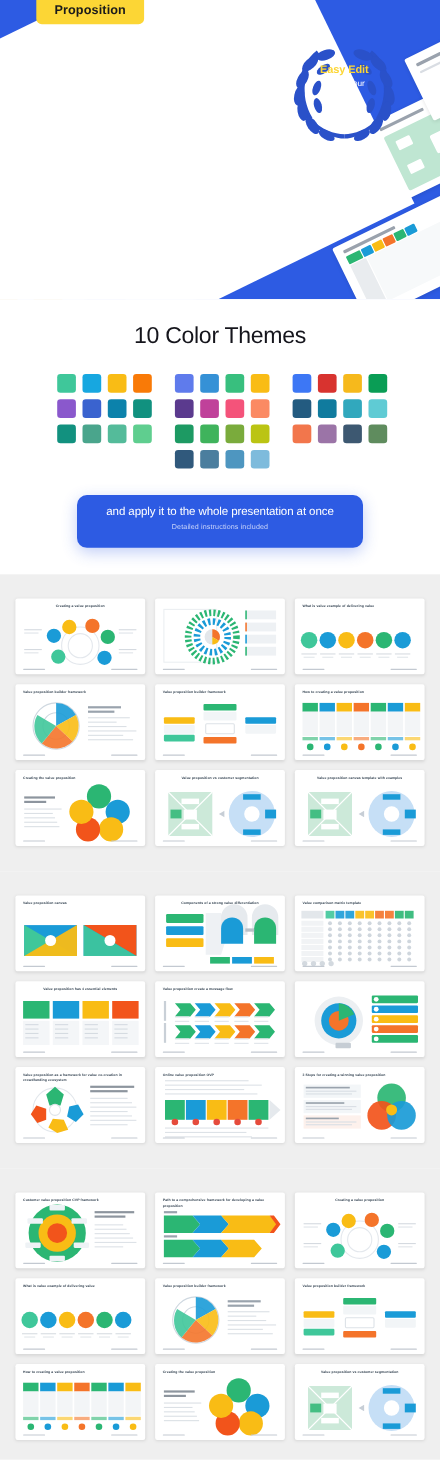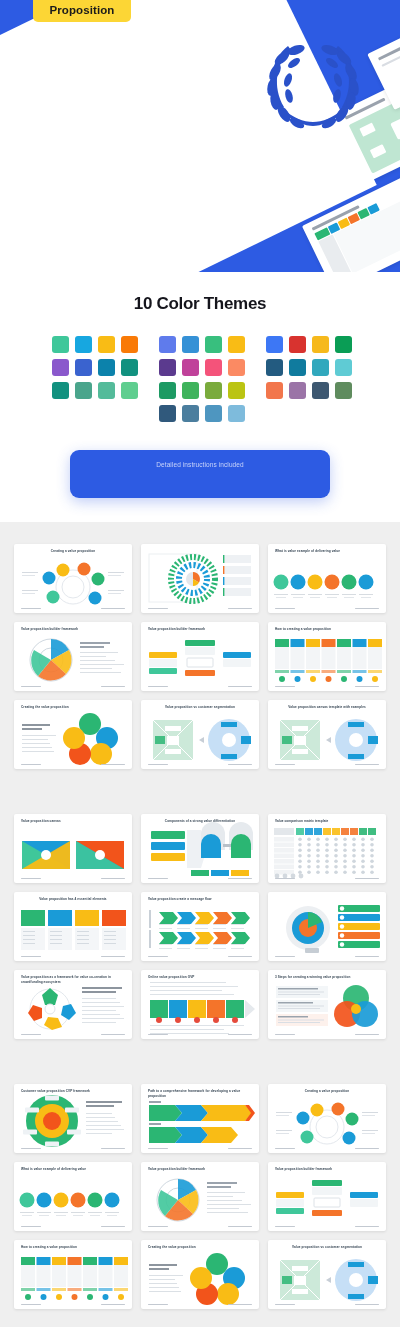--- a/index.html
+++ b/index.html
@@ -61,21 +61,21 @@
     position: absolute; background: #ffffff;
     border-radius: 2px; overflow: hidden;
     box-shadow: 0 1px 4px rgba(0,0,0,.12);
   }
   .mini-line { position: absolute; background: #d9dde3; height: 1.5px; border-radius: 1px; }
   .mini-title { position: absolute; background: #9aa2ad; height: 2.5px; border-radius: 1px; }
 
   
   .themes { position: relative; width: 400px; height: 250px; background: #ffffff; }
   .themes-h {
-    text-align: center; font-size: 17px; font-weight: bold;
+    text-align: center; font-size: 21px; font-weight: normal;
     color: #15151c; padding-top: 22px; letter-spacing: -.3px;
   }
   .swatch-area {
     position: relative; margin-top: 22px; height: 110px;
   }
   .sw-group { position: absolute; display: grid; grid-template-columns: repeat(4, 17px); gap: 6px 6px; }
   .sw-group.g1 { left: 52px; top: 0; }
   .sw-group.g2 { left: 159px; top: 0; }
   .sw-group.g3 { left: 266px; top: 0; }
   .sw { width: 17px; height: 17px; border-radius: 3px; }
@@ -247,20 +247,25 @@
           <ellipse cx="84" cy="78" rx="9" ry="4.5" transform="rotate(124 84 78)"></ellipse>
           <ellipse cx="71" cy="87" rx="8" ry="4" transform="rotate(150 71 87)"></ellipse>
           <ellipse cx="36" cy="27" rx="7" ry="3.5" transform="rotate(-36 36 27)"></ellipse>
           <ellipse cx="30" cy="44" rx="7" ry="3.5" transform="rotate(-70 30 44)"></ellipse>
           <ellipse cx="31" cy="60" rx="7" ry="3.5" transform="rotate(-105 31 60)"></ellipse>
           <ellipse cx="74" cy="27" rx="7" ry="3.5" transform="rotate(36 74 27)"></ellipse>
           <ellipse cx="80" cy="44" rx="7" ry="3.5" transform="rotate(70 80 44)"></ellipse>
           <ellipse cx="79" cy="60" rx="7" ry="3.5" transform="rotate(105 79 60)"></ellipse>
         </g>
       </svg>
+      <div class="laurel-text">
+        <div class="l1">Easy Edit</div>
+        <div class="l2">+ 10 colour</div>
+        <div class="l2">Schemes</div>
+      </div>
     </div>
   </section>
 
   <section class="themes">
     <div class="themes-h">10 Color Themes</div>
 
     <div class="swatch-area">
       <div class="sw-group g1">
           <div class="sw" style="background: rgb(63, 199, 154);"></div>
           <div class="sw" style="background: rgb(23, 167, 224);"></div>
@@ -303,20 +308,21 @@
           <div class="sw" style="background: rgb(49, 168, 189);"></div>
           <div class="sw" style="background: rgb(95, 203, 212);"></div>
           <div class="sw" style="background: rgb(242, 118, 76);"></div>
           <div class="sw" style="background: rgb(155, 116, 167);"></div>
           <div class="sw" style="background: rgb(61, 88, 113);"></div>
           <div class="sw" style="background: rgb(95, 140, 94);"></div>
         </div>
     </div>
 
     <div class="cta">
+      <div class="c1">and apply it to the whole presentation at once</div>
       <div class="c2">Detailed instructions included</div>
     </div>
   </section>
 
   <section class="grid-band b1">
     <div class="grid">
         <div class="card">
           <div class="card-title center">Creating a value proposition</div>
           <div style="position: absolute; inset: 0px;">
             <svg width="118" height="69" class="art">

